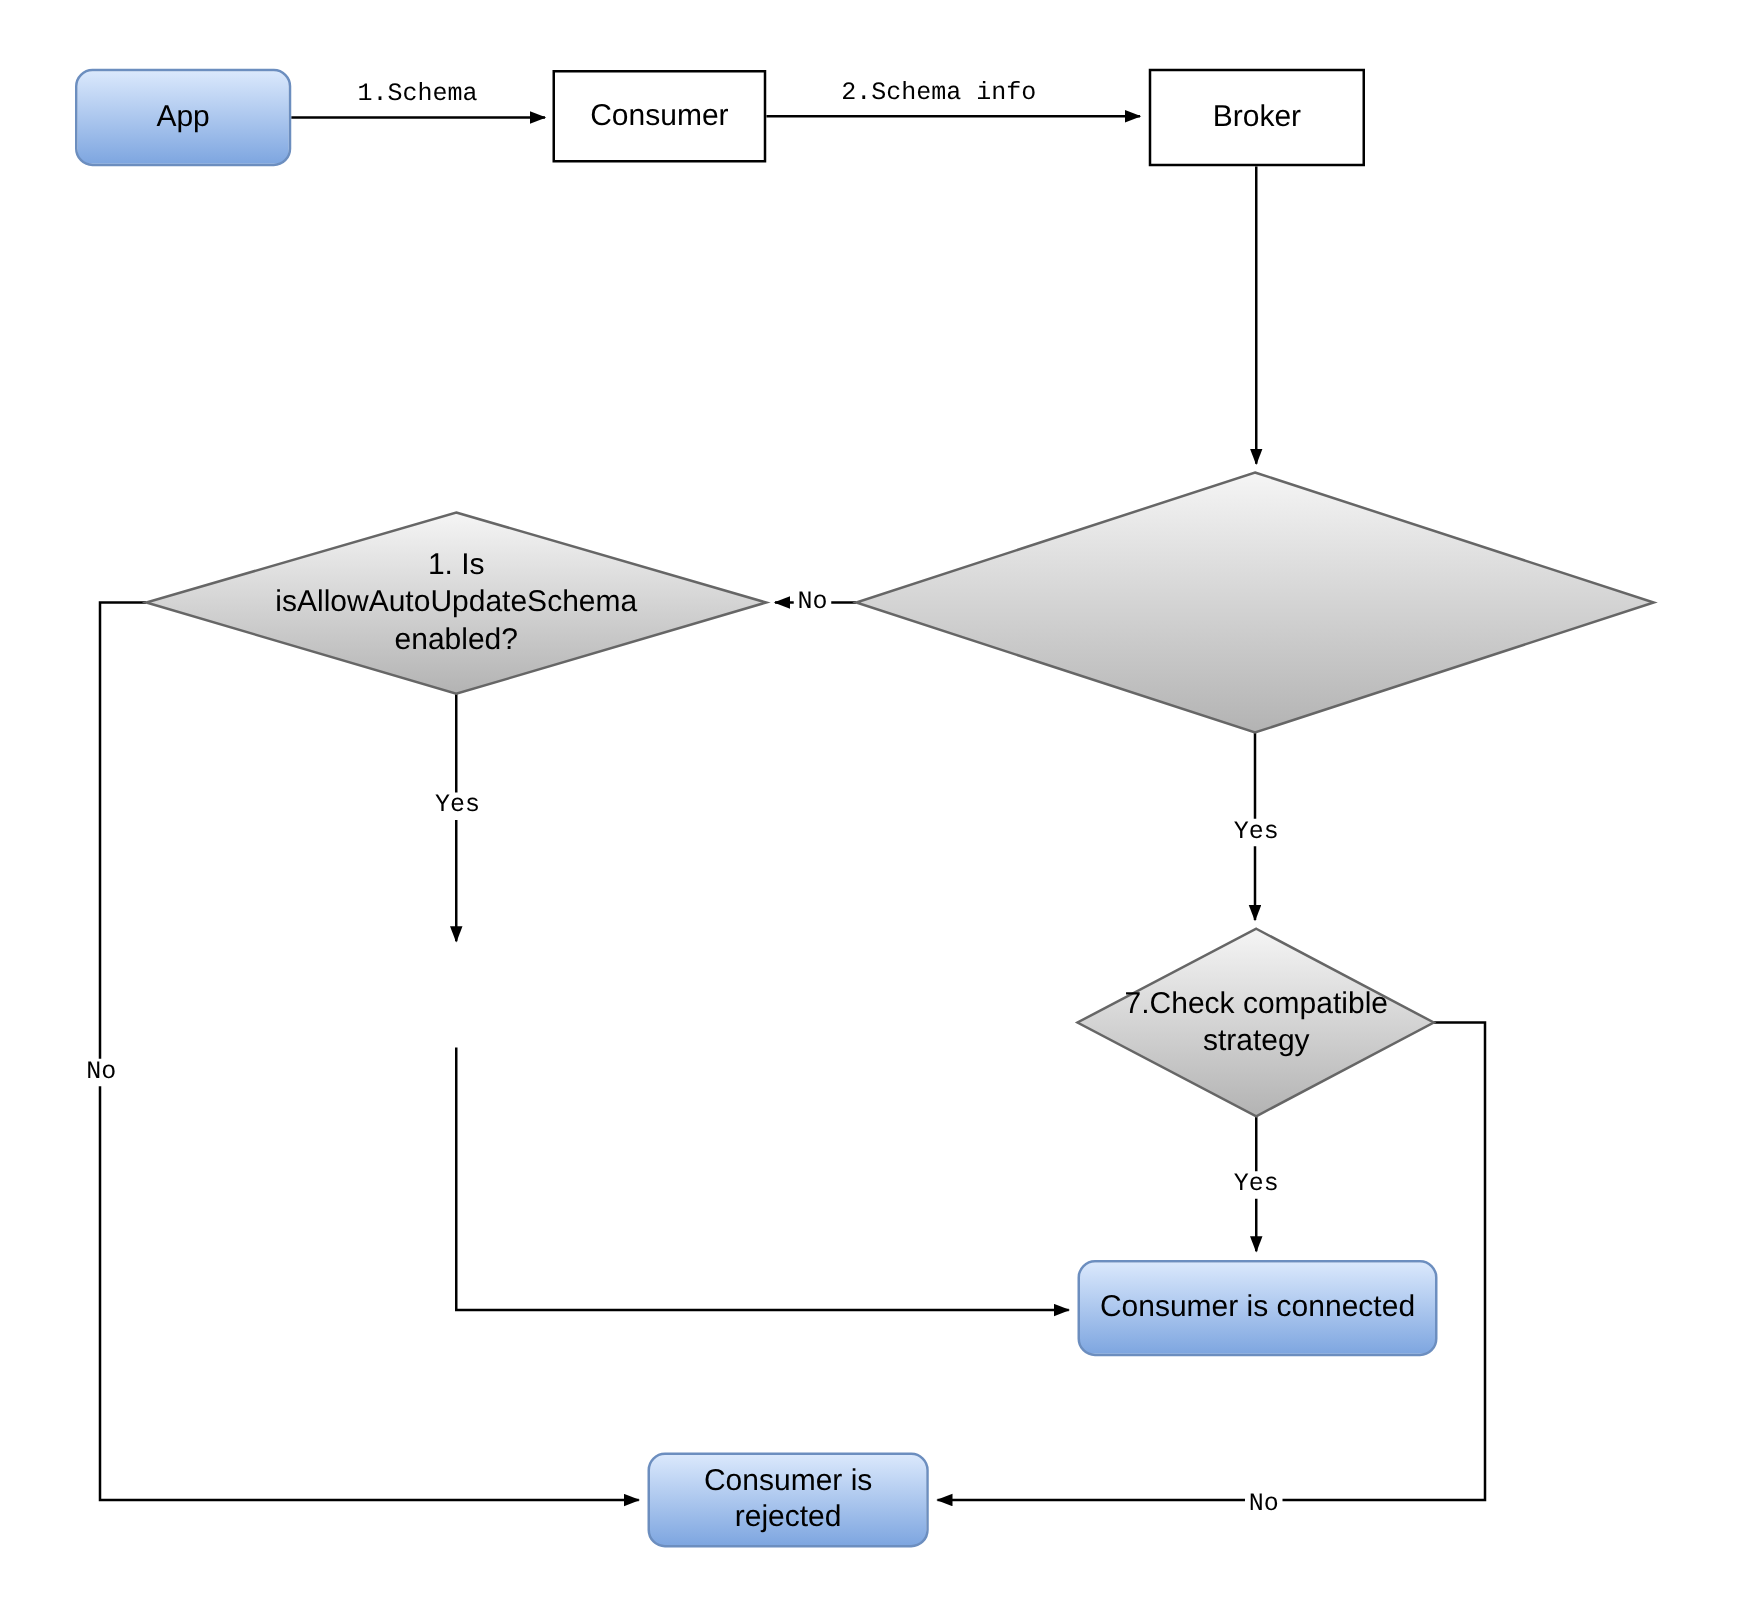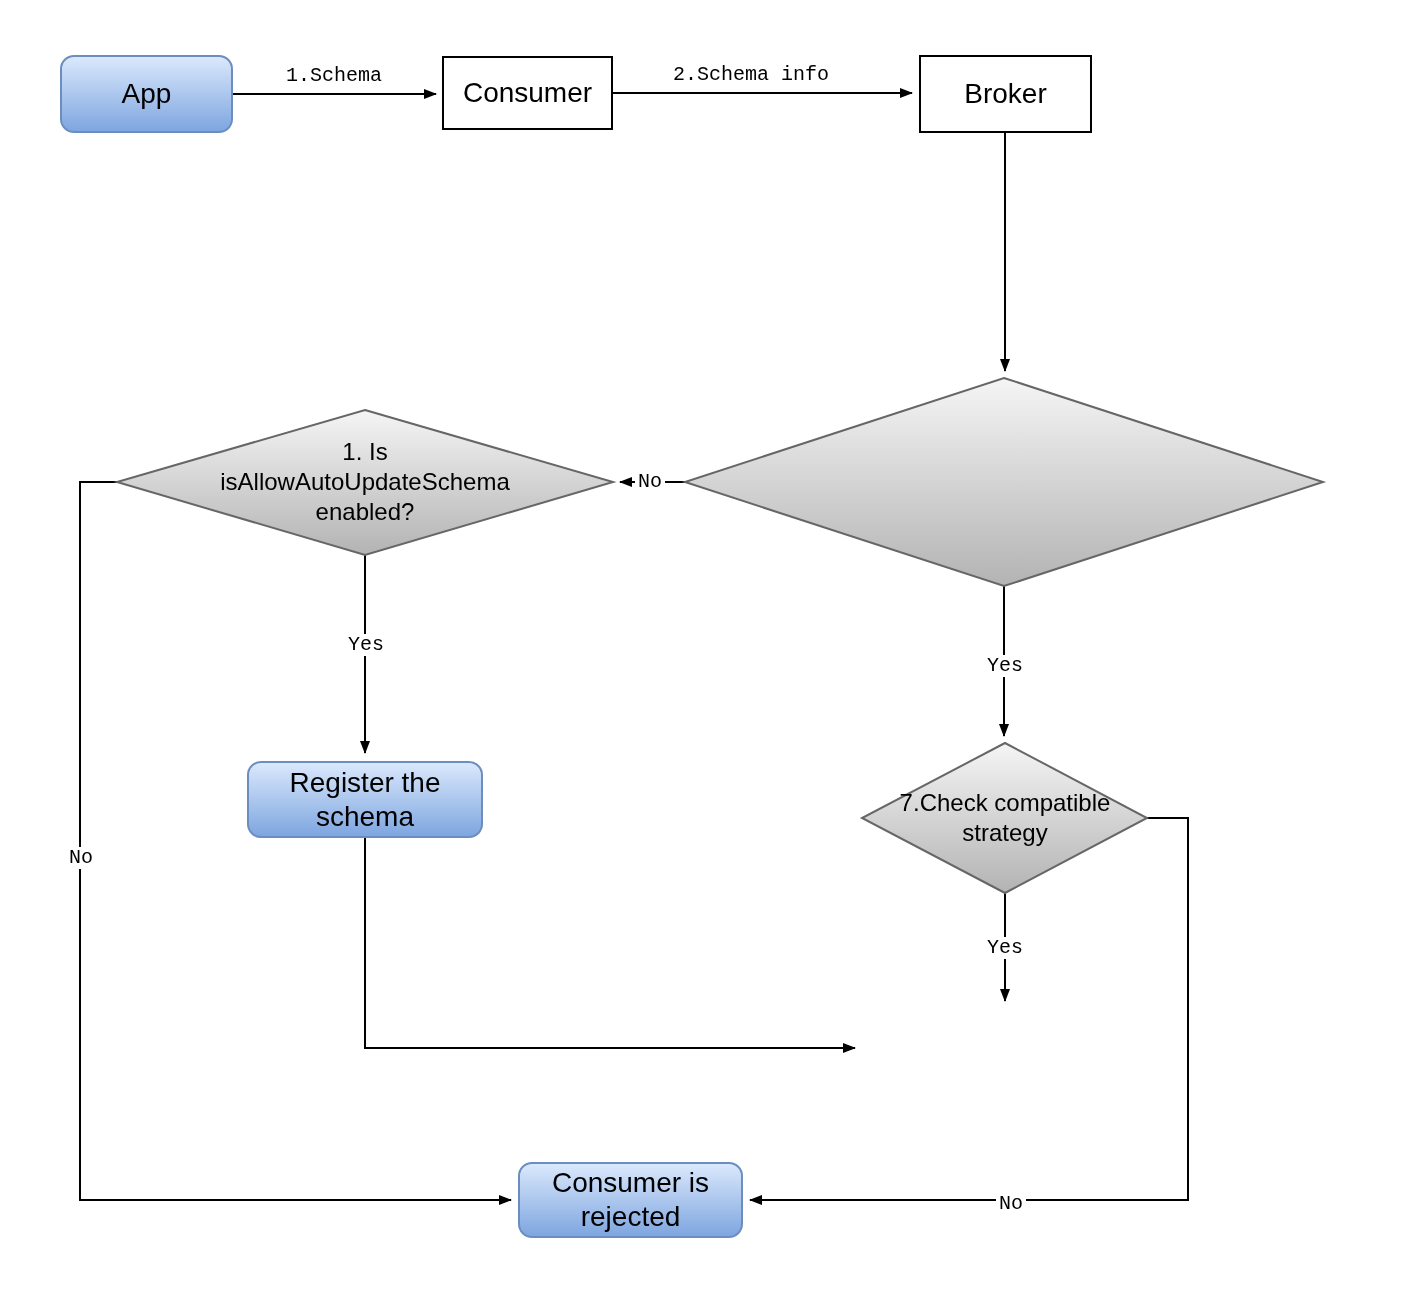--- a/index.html
+++ b/index.html
@@ -21,21 +21,21 @@
     width: 1404px;
     height: 1298px;
     z-index: 1;
   }
   .node {
     position: absolute;
     display: flex;
     align-items: center;
     justify-content: center;
     box-sizing: border-box;
-    font-size: 28px;
+    font-size: 24px;
     color: #000000;
     text-align: center;
     line-height: 1.2;
     z-index: 2;
   }
   .terminal {
     background: linear-gradient(#dae8fc, #7ea6e0);
     border: 2px solid #6c8ebf;
     border-radius: 14px;
   }
@@ -101,22 +101,22 @@
       <polygon points="1005,743 1147,818 1005,893 862,818"></polygon>
     </g>
   </svg>
 
   <div class="node terminal" style="left:60px; top:55px; width:173px; height:78px;">App</div>
 
   <div class="node process" style="left:442px; top:56px; width:171px; height:74px;">Consumer</div>
 
   <div class="node process" style="left:919px; top:55px; width:173px; height:78px;">Broker</div>
 
-  <div class="node terminal" style="left:247px; top:761px; width:236px; height:77px;">Register the schema</div>
 
+  <div class="node terminal" style="left:862px; top:1008px; width:288px; height:77px;">Consumer is connected</div>
 
   <div class="node terminal" style="left:518px; top:1162px; width:225px; height:76px;">Consumer is rejected</div>
 
 
   <div class="diamond-label" style="left:365px; top:482px; width:340px;">1. Is
 isAllowAutoUpdateSchema
 enabled?</div>
 
   <div class="diamond-label" style="left:1005px; top:818px; width:270px;">7.Check compatible
 strategy</div>

